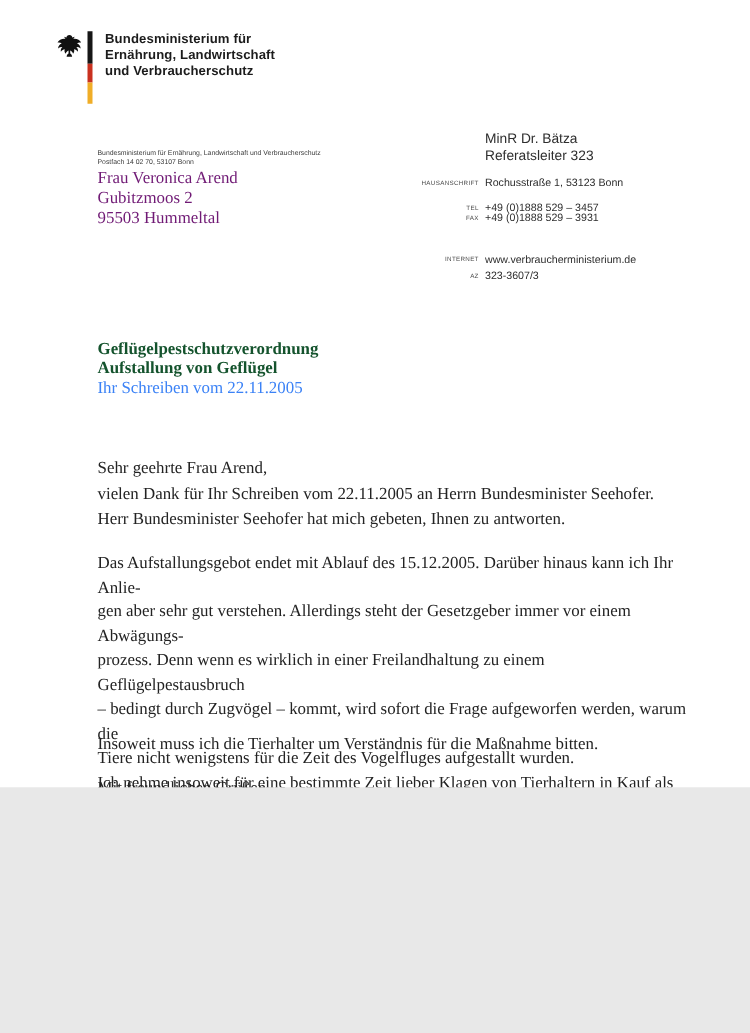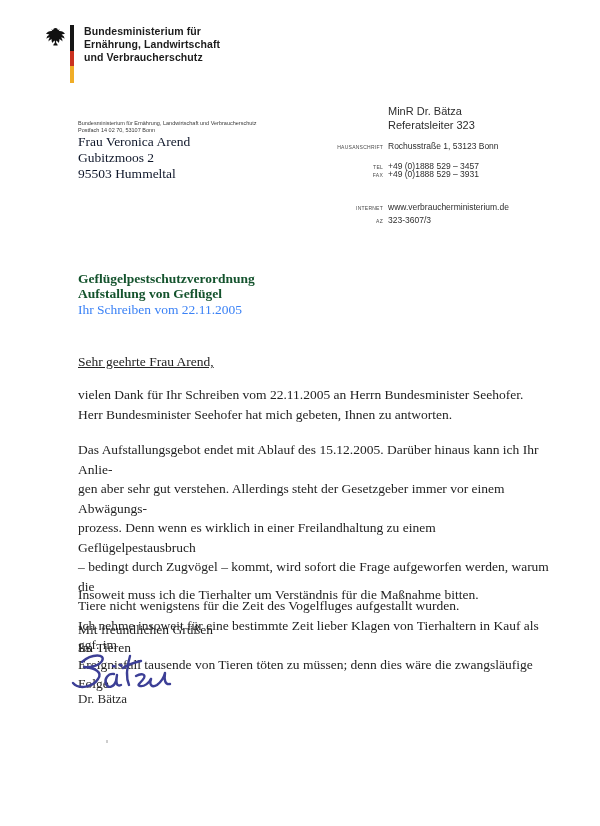--- a/index.html
+++ b/index.html
@@ -1,17 +1,17 @@
 <!DOCTYPE html>
 <html><head>
 <meta charset="utf-8">
 <style>
   html,body{margin:0;padding:0;background:#e8e8e8;}
   .page{
-    position:relative;width:600px;height:826px;background:#ffffff;
+    position:relative;width:600px;height:630px;background:#ffffff;
     font-family:"Liberation Serif", serif;color:#242424;overflow:hidden;
     margin:0 auto;
   }
   .abs{position:absolute;}
   .pre{white-space:pre-line;}
 
   
   .eagle{left:44px;top:25px;width:23px;height:26px;}
   .stripe{left:70px;top:25px;width:4px;height:58px;}
   .stripe div{width:100%;}
@@ -23,21 +23,21 @@
     font-size:10.5px;line-height:13px;color:#1c1c1c;font-weight:bold;
     letter-spacing:0.1px;
   }
 
   
   .return-line{
     left:78px;top:120px;font-family:"Liberation Sans",sans-serif;
     font-size:5.5px;line-height:6.6px;color:#3a3a3a;width:230px;
   }
   .recipient{
-    left:78px;top:134px;font-size:13.5px;line-height:15.8px;color:#0f172a;
+    left:78px;top:134px;font-size:13.5px;line-height:15.8px;color:#701a75;
   }
 
   
   .officer{
     left:388px;top:105px;font-family:"Liberation Sans",sans-serif;
     font-size:11px;line-height:13.5px;color:#2e2e2e;
   }
   .crow{left:288px;width:290px;display:flex;}
   .clabel{
     width:95px;text-align:right;font-family:"Liberation Sans",sans-serif;
@@ -47,21 +47,21 @@
   .cvalue{
     font-family:"Liberation Sans",sans-serif;font-size:8.5px;color:#2e2e2e;
   }
 
   
   .subject{left:78px;top:272px;font-size:13.5px;font-weight:bold;line-height:14.6px;color:#14532d;}
   .reference{left:78px;top:302px;font-size:13.5px;color:#3b82f6;}
 
   
   .bodytext{font-size:13.5px;line-height:19.5px;color:#232323;}
-  .salutation{left:78px;top:352px;text-decoration:underline;}
+  .salutation{left:78px;top:364px;}
   .para1{left:78px;top:385px;width:470px;}
   .para2{left:78px;top:440px;width:472px;}
   .para3{left:78px;top:585px;width:470px;}
   .closing{left:78px;top:620px;}
   .im-auftrag{left:78px;top:638px;}
 
   
   .signature{left:68px;top:650px;width:120px;height:52px;}
   .signer{left:78px;top:691px;font-size:13px;color:#2a2a2a;}
 

